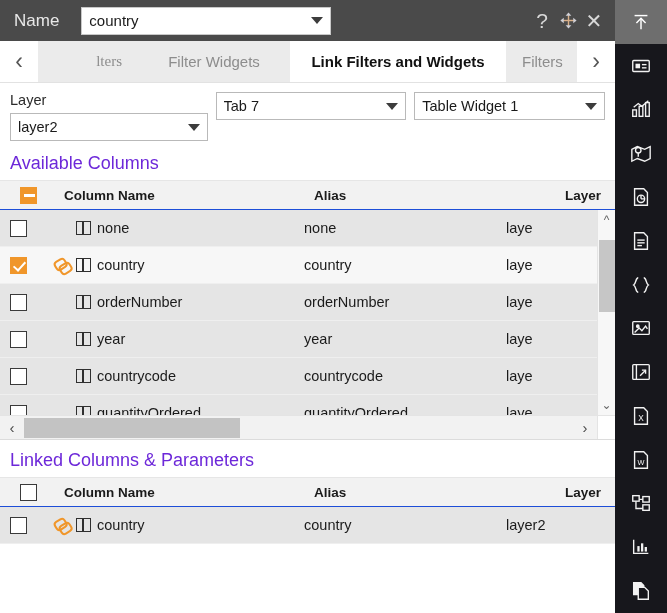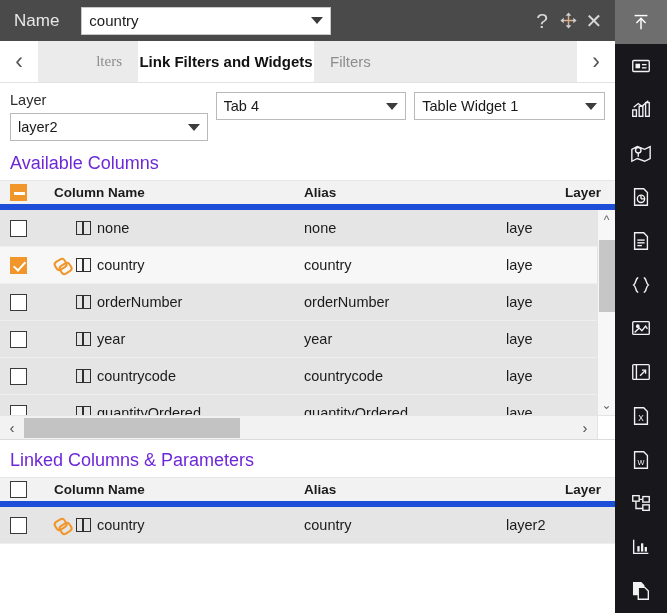--- a/index.html
+++ b/index.html
@@ -64,22 +64,22 @@
     display: flex; align-items: center; padding: 0 7px;
   }
   .combo-lt .val { font-size: 14.5px; color: #1a1a1a; flex: 1; white-space: nowrap; overflow: hidden; }
 
   .section-title { font-size: 18px; color: #6d28d9; padding: 12px 12px 6px 10px; }
 
   
   .tbl-wrap { position: relative; }
   .tbl-head {
     display: flex; align-items: center; height: 30px;
-    background: #f2f2f2; border-top: 1px solid #e6e6e6; border-bottom: 6px solid #1d4ed8;
-    padding-left: 10px;
+    background: #f2f2f2; border-top: 1px solid #e6e6e6; border-bottom: 1px solid #1d4ed8;
+    padding-left: 20px;
     justify-content: center;
   }
   .th { font-size: 13.5px; font-weight: bold; color: #1b1b1b; }
   .c-chk  { width: 44px; flex: 0 0 44px; display: flex; align-items: center; }
   .c-name { width: 250px; flex: 0 0 250px; display: flex; align-items: center; gap: 6px; }
   .c-alias{ width: 200px; flex: 0 0 200px; }
   .c-layer{ flex: 1; text-align: right; padding-right: 14px; }
 
   .chk {
     width: 17px; height: 17px; border: 1.6px solid #3a3a3a; background: #fff;
@@ -184,21 +184,24 @@
     </div>
 
     <div class="tabbar">
       <div class="tab-arrow">
         <span>‹</span>
       </div>
       <div class="tabs-strip">
         <div class="tab clip-left" style="width:100px">
           <span>lters</span>
         </div>
-        <div class="tab active" style="width:176px">
+        <div class="tab" style="width:152px">
+          <span>Filter Widgets</span>
+        </div>
+        <div class="tab active" style="width:216px">
           <span>Link Filters and Widgets</span>
         </div>
         <div class="tab clip-right" style="flex:1">
           <span>Filters</span>
         </div>
       </div>
       <div class="tab-arrow">
         <span>›</span>
       </div>
     </div>
@@ -208,21 +211,21 @@
       <div class="selrow">
         <div class="selgrp a">
           <span class="sel-label">Layer</span>
           <div class="combo-lt">
             <span class="val">layer2</span>
             <span class="caret"></span>
           </div>
         </div>
         <div class="selgrp b">
           <div class="combo-lt">
-            <span class="val">Tab 4</span>
+            <span class="val">Tab 7</span>
             <span class="caret"></span>
           </div>
         </div>
         <div class="selgrp c">
           <div class="combo-lt">
             <span class="val">Table Widget 1</span>
             <span class="caret"></span>
           </div>
         </div>
       </div>

